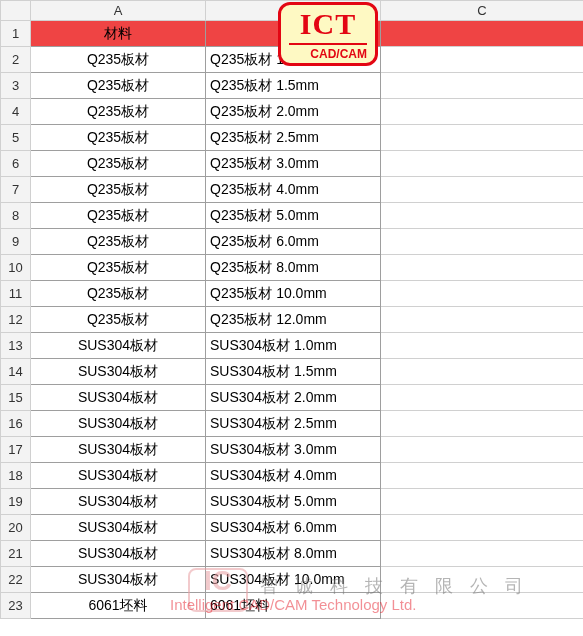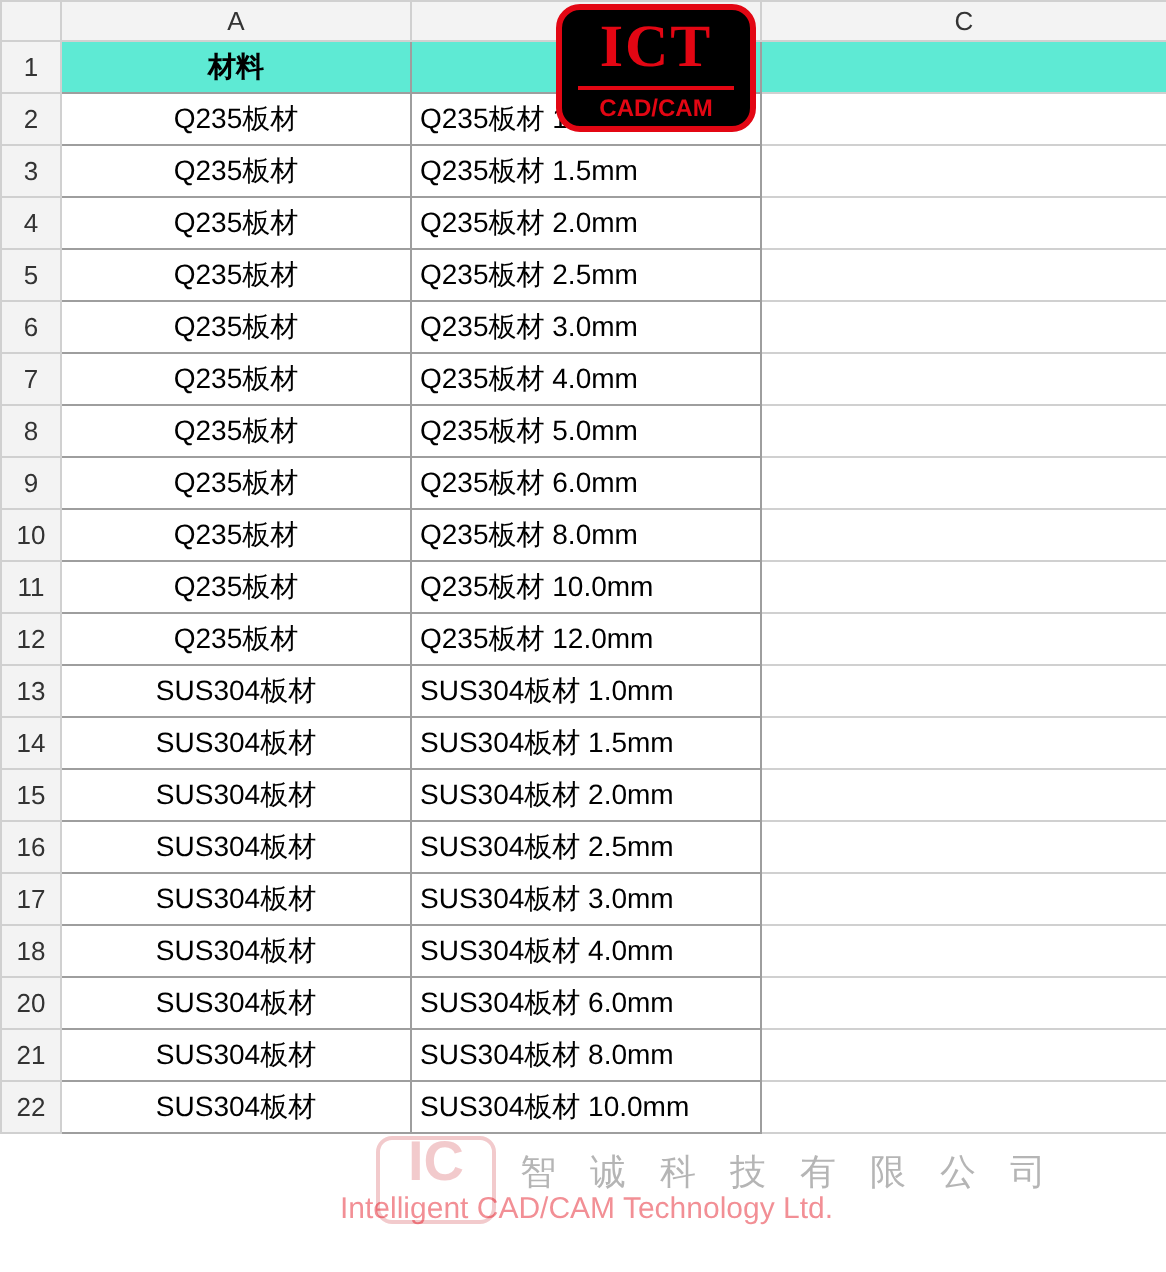--- a/index.html
+++ b/index.html
@@ -21,30 +21,30 @@
   tr.colhdr td { background:#f3f3f3; border:1px solid #d0d0d0; text-align:center; font-size:13px; height:20px; color:#333; }
   tr.colhdr td.corner { background:#f3f3f3; }
   
   td.rh { background:#f3f3f3; border:1px solid #d0d0d0; text-align:center; font-size:13px; color:#333; height:26px; }
   
   td.cell { border:1px solid #9e9e9e; height:26px; padding:0 4px; white-space:nowrap; overflow:hidden; }
   td.cA { text-align:center; }
   td.cB { text-align:left; }
   td.cC { border:1px solid #d0d0d0; background:#fff; }
   
-  tr.hrow td.cell { background:#5eead4; font-weight:700; text-align:center; }
+  tr.hrow td.cell { background:#ef4444; font-weight:400; text-align:center; }
   
   .ict {
     position:absolute; top:2px; left:278px;
     width:100px; height:64px;
     border:3px solid #e30613; border-radius:12px;
-    background:#000000; text-align:center;
+    background:#fef9c3; text-align:center;
   }
   .ict .big { color:#e30613; font-weight:900; font-size:30px; line-height:34px; font-family:Georgia,serif; letter-spacing:1px; margin-top:2px;}
-  .ict .sub { color:#e30613; font-weight:700; font-size:12px; font-family:Arial; border-top:2px solid #e30613; margin:2px 8px 0 8px; padding-top:2px;}
+  .ict .sub { color:#e30613; font-weight:700; font-size:12px; font-family:Arial; border-top:2px solid #e30613; margin:2px 8px 0 8px; padding-top:2px;text-align:right;}
   
   .wm {
     position:absolute; left:140px; top:566px; width:420px;
     pointer-events:none;
   }
   .wm-box {
     position:absolute; top:2px; left:48px;
     width:60px; height:44px; border:2px solid #e9a0a4; border-radius:8px;
     opacity:.55;
   }
@@ -174,35 +174,47 @@
           <td class="cell cB">SUS304板材 3.0mm</td>
           <td class="cell cC"></td>
         </tr>
         <tr>
           <td class="rh">18</td>
           <td class="cell cA">SUS304板材</td>
           <td class="cell cB">SUS304板材 4.0mm</td>
           <td class="cell cC"></td>
         </tr>
         <tr>
+          <td class="rh">19</td>
+          <td class="cell cA">SUS304板材</td>
+          <td class="cell cB">SUS304板材 5.0mm</td>
+          <td class="cell cC"></td>
+        </tr>
+        <tr>
           <td class="rh">20</td>
           <td class="cell cA">SUS304板材</td>
           <td class="cell cB">SUS304板材 6.0mm</td>
           <td class="cell cC"></td>
         </tr>
         <tr>
           <td class="rh">21</td>
           <td class="cell cA">SUS304板材</td>
           <td class="cell cB">SUS304板材 8.0mm</td>
           <td class="cell cC"></td>
         </tr>
         <tr>
           <td class="rh">22</td>
           <td class="cell cA">SUS304板材</td>
           <td class="cell cB">SUS304板材 10.0mm</td>
+          <td class="cell cC"></td>
+        </tr>
+        <tr>
+          <td class="rh">23</td>
+          <td class="cell cA">6061坯料</td>
+          <td class="cell cB">6061坯料</td>
           <td class="cell cC"></td>
         </tr>
       </tbody>
 </table>
 </div>
 
 <div class="ict">
   <div class="big">ICT</div>
   <div class="sub">CAD/CAM</div>
 </div>

